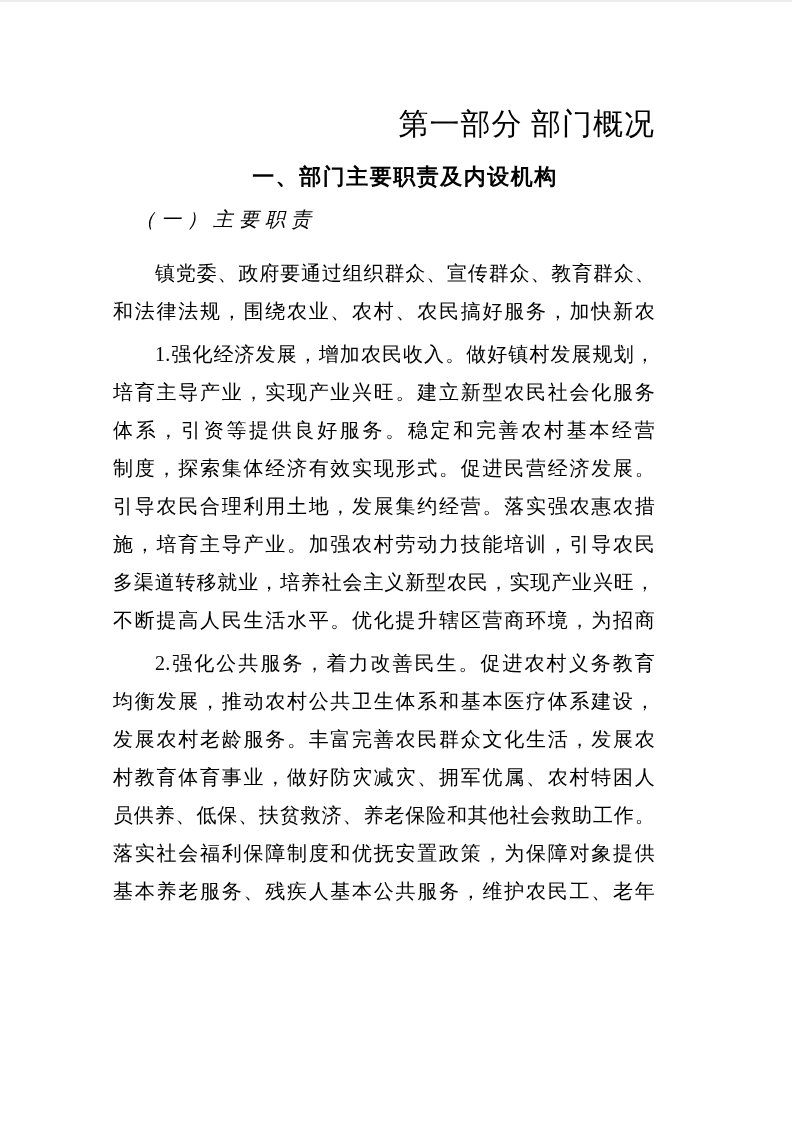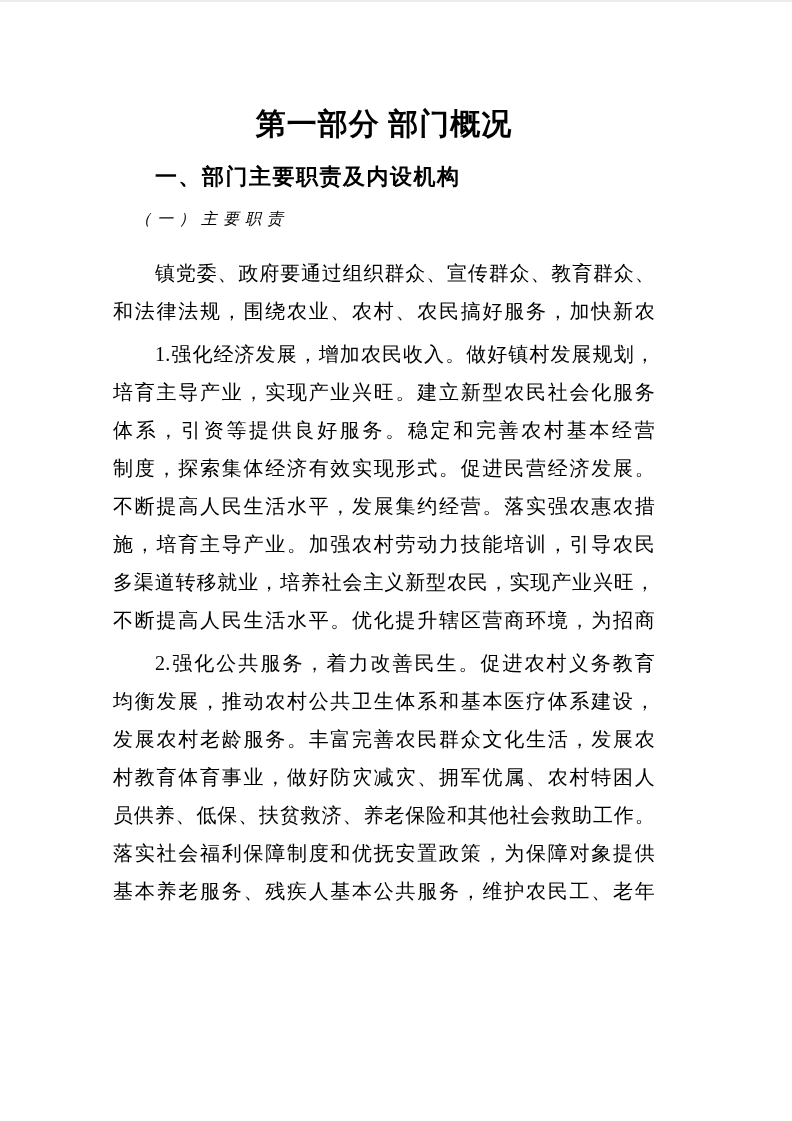--- a/index.html
+++ b/index.html
@@ -18,39 +18,40 @@
     box-sizing: border-box;
     padding: 100px 137px 0 113px;
     border-top: 2px solid #ececec;
     overflow: hidden;
     font-family: "Liberation Serif", serif;
   }
   .doc-title {
     margin: 0;
     font-size: 30px;
     line-height: 44px;
-    font-weight: bold;
-    text-align: center;
+    font-weight: normal;
+    text-align: right;
     letter-spacing: 1px;
     white-space: nowrap;
   }
   .section-heading {
     margin: 16px 0 0 0;
     padding-left: 42px;
     font-family: "Liberation Sans", sans-serif;
     font-size: 22px;
     line-height: 30px;
     font-weight: bold;
     letter-spacing: 1.5px;
     white-space: nowrap;
+    text-align: center;
   }
   .subsection-heading {
     margin: 12px 0 0 0;
     padding-left: 22px;
-    font-size: 16px;
+    font-size: 20px;
     line-height: 30px;
     font-weight: normal;
     font-style: italic;
     letter-spacing: 6px;
     white-space: nowrap;
   }
   .body-text {
     margin-top: 20px;
     font-size: 20px;
   }
@@ -80,21 +81,21 @@
   <div class="body-text">
       <div class="paragraph">
         <div class="line first">镇党委、政府要通过组织群众、宣传群众、教育群众、</div>
         <div class="line">和法律法规，围绕农业、农村、农民搞好服务，加快新农</div>
       </div>
       <div class="paragraph">
         <div class="line first">1.强化经济发展，增加农民收入。做好镇村发展规划，</div>
         <div class="line">培育主导产业，实现产业兴旺。建立新型农民社会化服务</div>
         <div class="line">体系，引资等提供良好服务。稳定和完善农村基本经营</div>
         <div class="line">制度，探索集体经济有效实现形式。促进民营经济发展。</div>
-        <div class="line">不断提高人民生活水平，发展集约经营。落实强农惠农措</div>
+        <div class="line">引导农民合理利用土地，发展集约经营。落实强农惠农措</div>
         <div class="line">施，培育主导产业。加强农村劳动力技能培训，引导农民</div>
         <div class="line">多渠道转移就业，培养社会主义新型农民，实现产业兴旺，</div>
         <div class="line">不断提高人民生活水平。优化提升辖区营商环境，为招商</div>
       </div>
       <div class="paragraph">
         <div class="line first">2.强化公共服务，着力改善民生。促进农村义务教育</div>
         <div class="line">均衡发展，推动农村公共卫生体系和基本医疗体系建设，</div>
         <div class="line">发展农村老龄服务。丰富完善农民群众文化生活，发展农</div>
         <div class="line">村教育体育事业，做好防灾减灾、拥军优属、农村特困人</div>
         <div class="line">员供养、低保、扶贫救济、养老保险和其他社会救助工作。</div>

